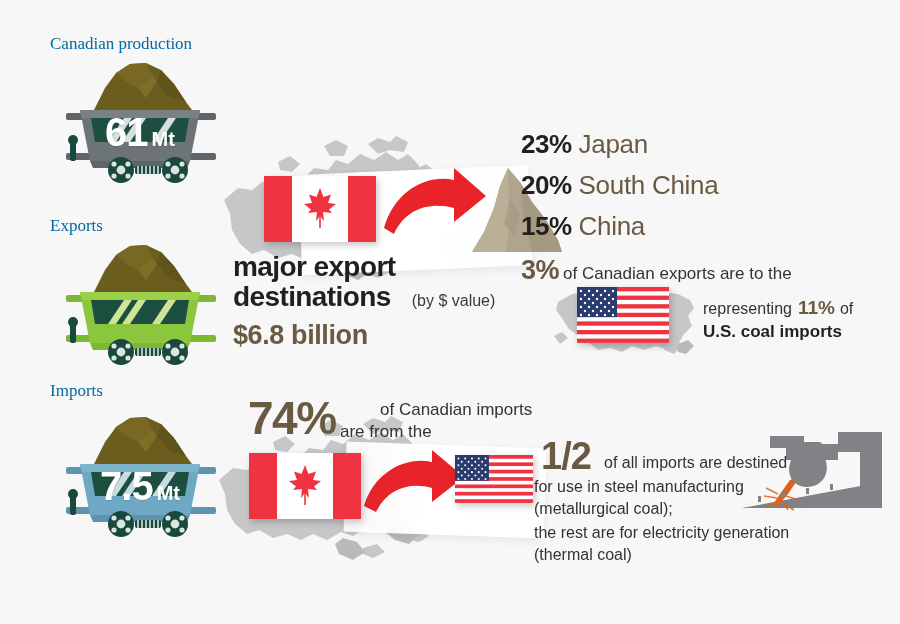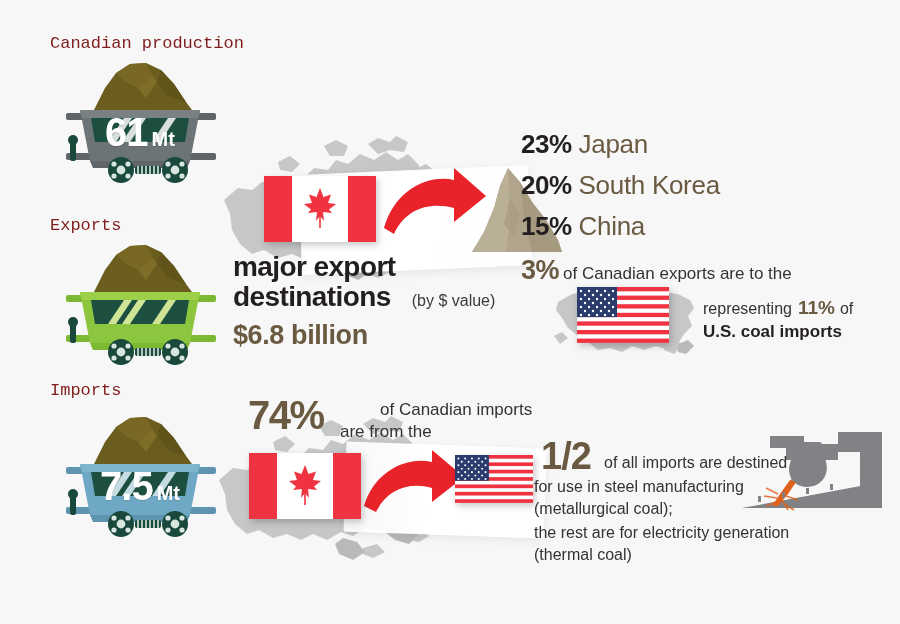--- a/index.html
+++ b/index.html
@@ -9,22 +9,22 @@
     font-family:"Liberation Sans", sans-serif;
     overflow:hidden;
     position:relative;
     -webkit-font-smoothing:antialiased;
   }
   .stage{position:absolute;left:0;top:0;width:900px;height:624px;}
   .abs{position:absolute;}
 
   
   .sec-label{
-    font-size:17px;color:#7f1d1d;letter-spacing:0px;
-    font-family:Liberation Mono, monospace;
+    font-size:17px;color:#0369a1;letter-spacing:0px;
+    font-family:Liberation Serif, serif;
     white-space:nowrap;
   }
 
   
   .cart{position:absolute;width:164px;height:125px;}
   .cart svg{display:block;}
   .cart .amount{
     position:absolute;left:0;top:54px;width:164px;
     text-align:center;color:#ffffff;
     font-weight:bold;line-height:1;
@@ -58,21 +58,21 @@
   .dest .pct{font-weight:bold;font-size:26px;color:#231f20;letter-spacing:-0.5px;}
   .dest .cty{font-weight:normal;font-size:26px;color:#6b5a42;letter-spacing:-0.3px;margin-left:7px;}
 
   
   .statline{position:absolute;white-space:nowrap;color:#333;}
   .bigpct{font-weight:bold;color:#6b5a42;}
   .t17{font-size:17px;}
   .t16{font-size:16px;}
   .bold-dark{font-weight:bold;color:#231f20;}
 
-  .blk74{position:absolute;font-weight:bold;color:#6b5a42;font-size:40px;letter-spacing:-1.5px;line-height:1;}
+  .blk74{position:absolute;font-weight:bold;color:#6b5a42;font-size:46px;letter-spacing:-1.5px;line-height:1;}
   .blk12{position:absolute;font-weight:bold;color:#6b5a42;font-size:38px;letter-spacing:-1px;line-height:1;}
 
   .para{position:absolute;color:#333;font-size:16px;line-height:22px;white-space:nowrap;}
 </style>
 </head>
 <body>
 
 <div class="stage">
 
   <div class="abs sec-label" style="left:50px;top:34px;">Canadian production</div>
@@ -291,21 +291,21 @@
   <div class="hdr-major" style="left:233px;top:252px;">major export</div>
   <div class="hdr-major" style="left:233px;top:282px;">
     <span>destinations</span><span class="sub" style="margin-left:21px;">(by $ value)</span>
   </div>
   <div class="money" style="left:233px;top:320px;">$6.8 billion</div>
 
   <div class="dest" style="left:521px;top:129px;">
     <span class="pct">23%</span><span class="cty">Japan</span>
   </div>
   <div class="dest" style="left:521px;top:170px;">
-    <span class="pct">20%</span><span class="cty">South Korea</span>
+    <span class="pct">20%</span><span class="cty">South China</span>
   </div>
   <div class="dest" style="left:521px;top:211px;">
     <span class="pct">15%</span><span class="cty">China</span>
   </div>
 
   <div class="statline" style="left:521px;top:255px;">
     <span class="bigpct" style="font-size:27px;letter-spacing:-0.5px;">3%</span><span class="t17" style="margin-left:4px;">of Canadian exports are to the</span>
   </div>
 
   <div class="mapwrap" style="left:552px;top:280px;">

